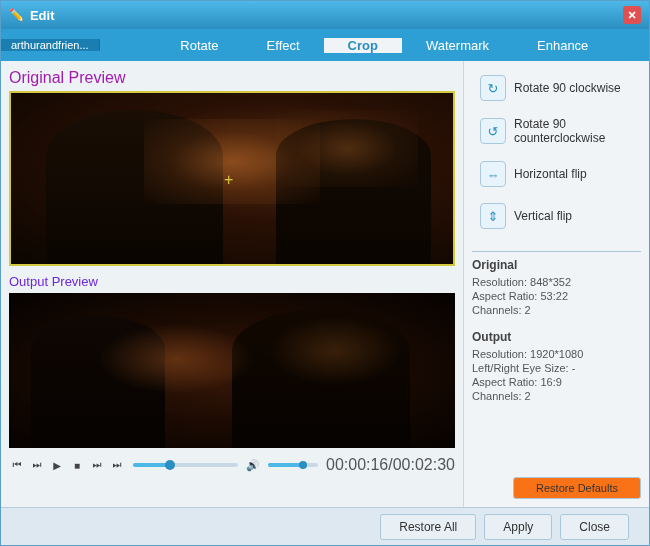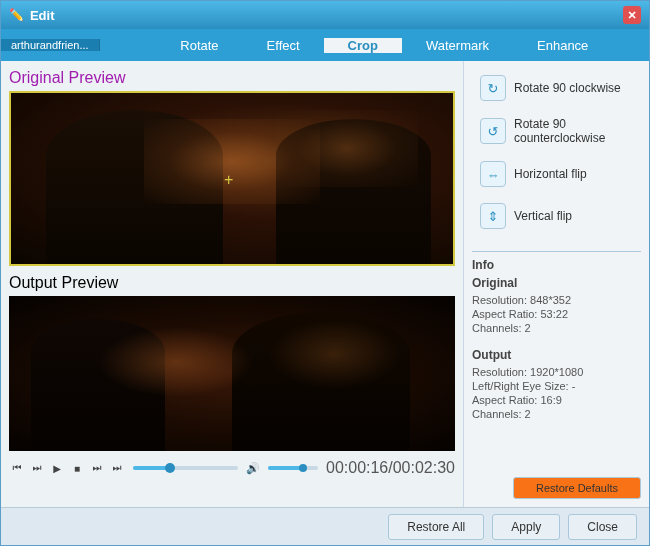--- a/index.html
+++ b/index.html
@@ -147,22 +147,22 @@
       height: 16px;
       color: #d4c840;
       font-size: 16px;
     }
     .output-section {
       display: flex;
       flex-direction: column;
       flex: 1;
     }
     .output-preview-label {
-      font-size: 16px;
-      color: #000000;
+      font-size: 13px;
+      color: #6d28d9;
       margin-bottom: 4px;
     }
     .output-video {
       width: 100%;
       height: 155px;
       background: #0a0500;
       overflow: hidden;
       position: relative;
     }
     .output-scene {
@@ -311,21 +311,21 @@
       color: #333;
       text-align: right;
     }
     .footer-bar {
       background: #dde8f0;
       border-top: 1px solid #b8ccd8;
       height: 38px;
       display: flex;
       align-items: center;
       justify-content: flex-end;
-      padding: 0 12px;
+      padding: 0 20px;
       gap: 8px;
       flex-shrink: 0;
     }
     .footer-btn {
       padding: 5px 18px;
       border: 1px solid #aac8dc;
       border-radius: 3px;
       background: #e8f0f5;
       font-size: 12px;
       cursor: pointer;
@@ -498,21 +498,20 @@
         <div class="action-icon">⇔</div>
         <span>Horizontal flip</span>
       </button>
       <button class="action-btn">
         <div class="action-icon">⇕</div>
         <span>Vertical flip</span>
       </button>
 
       <div class="info-section">
         <hr class="info-divider">
-        <div class="info-title">Info</div>
         <div class="info-title">Original</div>
         <div class="info-row">Resolution: 848*352</div>
         <div class="info-row">Aspect Ratio: 53:22</div>
         <div class="info-row">Channels: 2</div>
         <br>
         <div class="info-title">Output</div>
         <div class="info-row">Resolution: 1920*1080</div>
         <div class="info-row">Left/Right Eye Size: -</div>
         <div class="info-row">Aspect Ratio: 16:9</div>
         <div class="info-row">Channels: 2</div>

